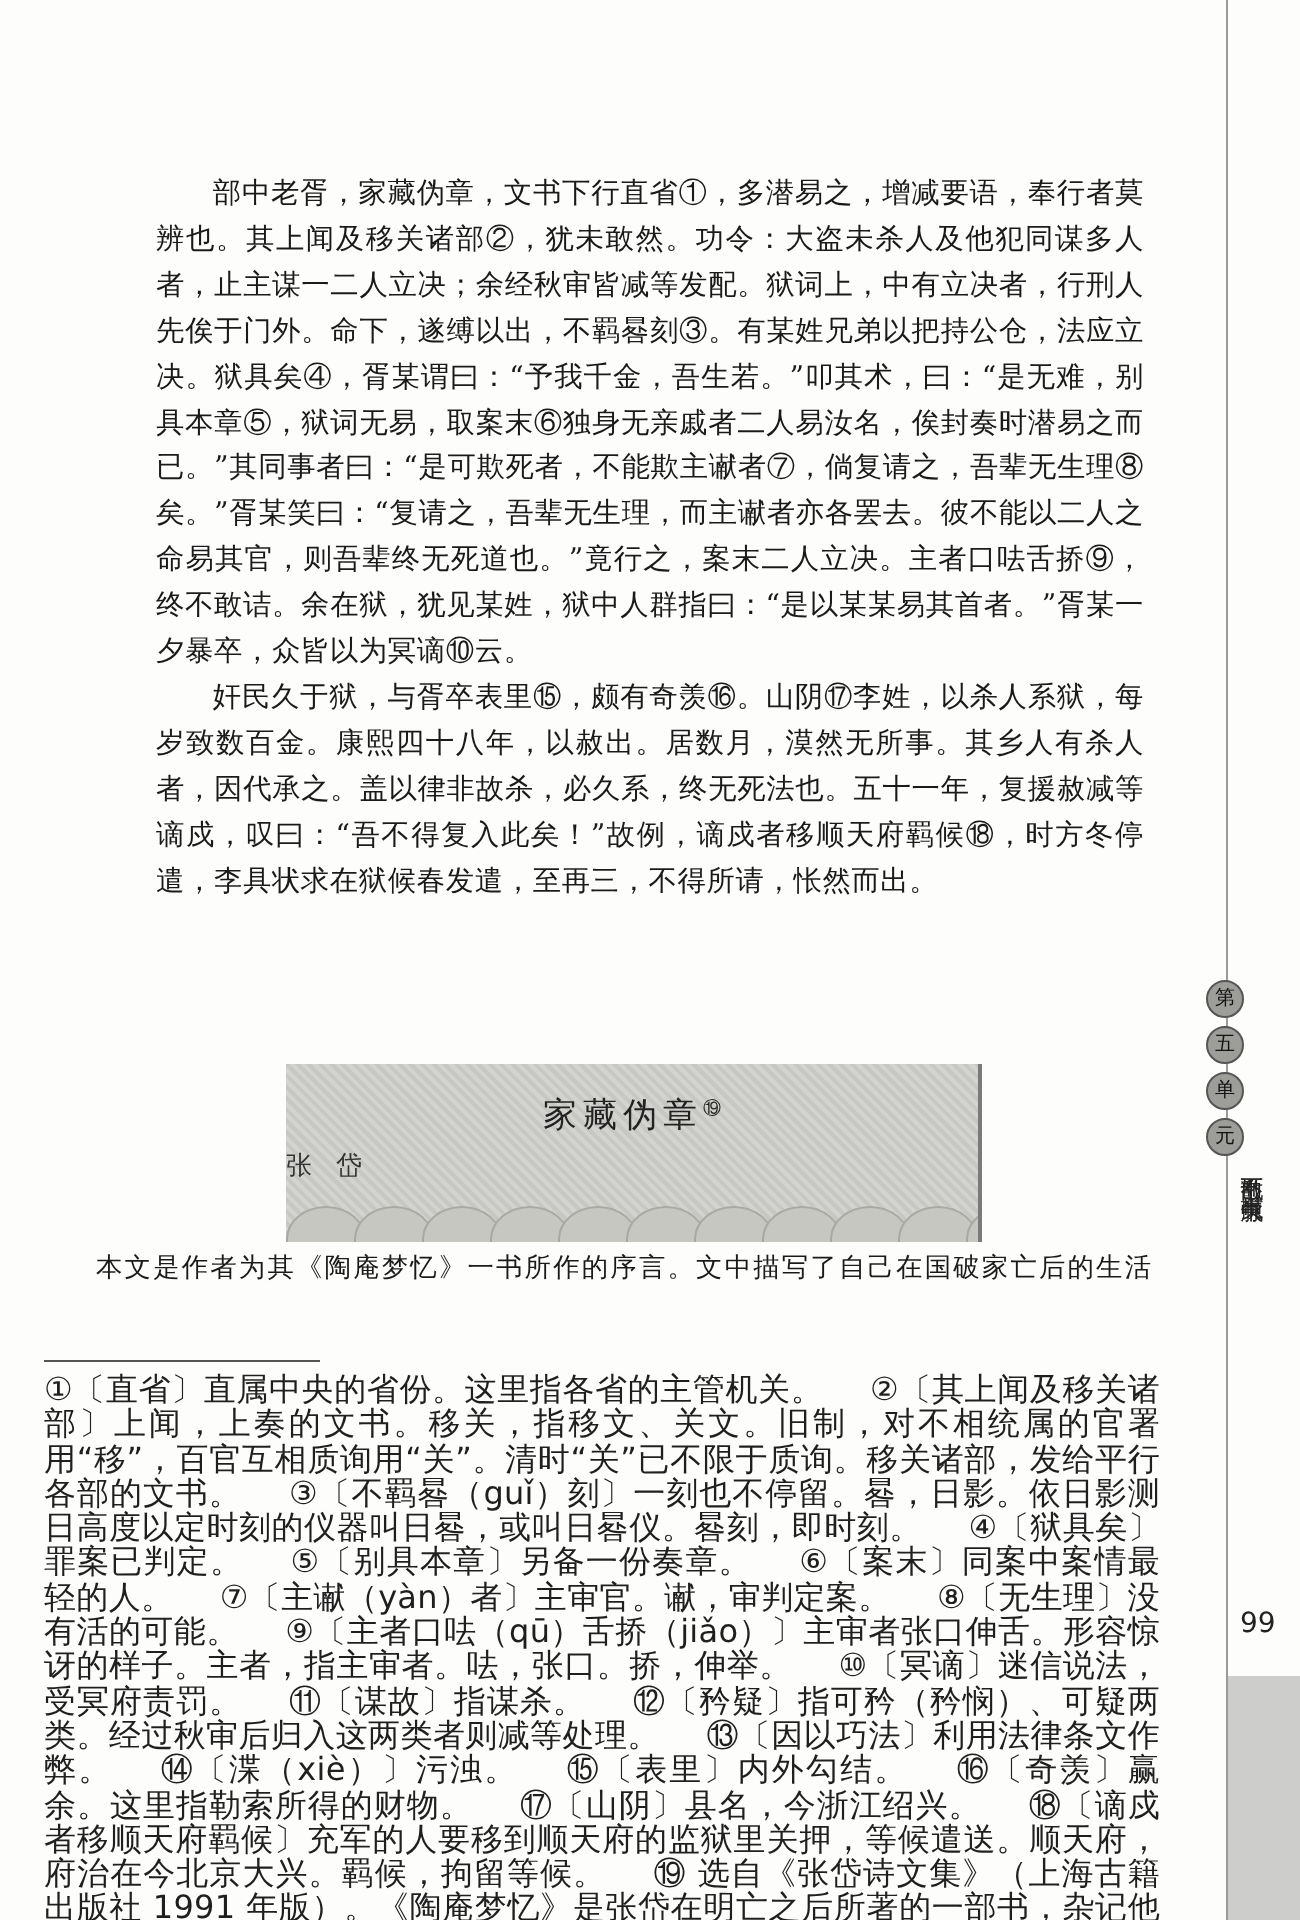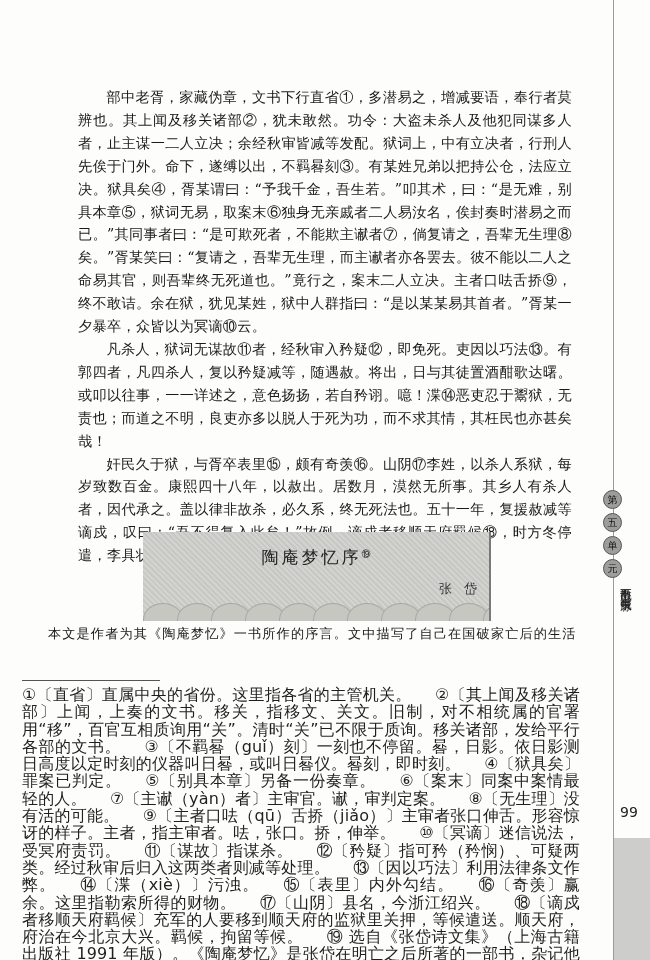--- a/index.html
+++ b/index.html
@@ -32,21 +32,21 @@
     .banner .cloud {
       flex:0 0 38px; height:32px; border-radius:50% 50% 0 0;
       border:1px solid #a9a9a4; border-bottom:none; margin-right:-6px;
       background:#c7c7c2;
     }
     .banner-title {
       position:absolute; left:0; width:100%; top:14px; text-align:center;
       font-size:17px; letter-spacing:3px; color:#222;
     }
     .banner-author {
-      position:absolute; left:0; width:100%; top:48px; text-align:right;
+      position:absolute; left:0; width:100%; top:42px; text-align:left;
       font-size:13px; letter-spacing:12px; color:#333;
     }
     .intro {
       position:absolute; left:48px; top:625px; width:540px;
       font-size:13.2px; letter-spacing:1.1px; color:#1a1a1a;
     }
     .fn-rule { position:absolute; left:22px; top:680px; width:138px; height:1px; background:#555; }
     .footnotes {
       position:absolute; left:22px; top:686px; width:558px;
       font-size:16px; line-height:17.3px; letter-spacing:0.15px;
@@ -71,27 +71,26 @@
     }
     .page-strip { position:absolute; left:614px; top:838px; width:36px; height:122px; background:#cdcdcb; }
   </style>
 </head>
 <body>
 
 <div class="vrule"></div>
 
 <div class="body-text">
   <p>部中老胥，家藏伪章，文书下行直省①，多潜易之，增减要语，奉行者莫辨也。其上闻及移关诸部②，犹未敢然。功令：大盗未杀人及他犯同谋多人者，止主谋一二人立决；余经秋审皆减等发配。狱词上，中有立决者，行刑人先俟于门外。命下，遂缚以出，不羁晷刻③。有某姓兄弟以把持公仓，法应立决。狱具矣④，胥某谓曰：“予我千金，吾生若。”叩其术，曰：“是无难，别具本章⑤，狱词无易，取案末⑥独身无亲戚者二人易汝名，俟封奏时潜易之而已。”其同事者曰：“是可欺死者，不能欺主谳者⑦，倘复请之，吾辈无生理⑧矣。”胥某笑曰：“复请之，吾辈无生理，而主谳者亦各罢去。彼不能以二人之命易其官，则吾辈终无死道也。”竟行之，案末二人立决。主者口呿舌挢⑨，终不敢诘。余在狱，犹见某姓，狱中人群指曰：“是以某某易其首者。”胥某一夕暴卒，众皆以为冥谪⑩云。</p>
-  <p>凡杀人，狱词无谋故⑪者，经秋审入矜疑⑫，即免死。吏因以巧法⑬。有郭四者，凡四杀人，复以矜疑减等，随遇赦。将出，日与其徒置酒酣歌达曙。或叩以往事，一一详述之，意色扬扬，若自矜诩。噫！渫⑭恶吏忍于鬻狱，无责也；而道之不明，良吏亦多以脱人于死为功，而不求其情，其枉民也亦甚矣哉！</p>
   <p>奸民久于狱，与胥卒表里⑮，颇有奇羡⑯。山阴⑰李姓，以杀人系狱，每岁致数百金。康熙四十八年，以赦出。居数月，漠然无所事。其乡人有杀人者，因代承之。盖以律非故杀，必久系，终无死法也。五十一年，复援赦减等谪戍，叹曰：“吾不得复入此矣！”故例，谪戍者移顺天府羁候⑱，时方冬停遣，李具状求在狱候春发遣，至再三，不得所请，怅然而出。</p>
 </div>
 
 <div class="banner">
   <div class="banner-title">
-    <span>陶庵梦忆序</span><sup class="n">⑲</sup>
+    <span>家藏伪章</span><sup class="n">⑲</sup>
   </div>
   <div class="banner-author">张岱</div>
   <div class="clouds">
     <div class="cloud"></div>
       <div class="cloud"></div>
       <div class="cloud"></div>
       <div class="cloud"></div>
     <div class="cloud"></div>
       <div class="cloud"></div>
       <div class="cloud"></div>

